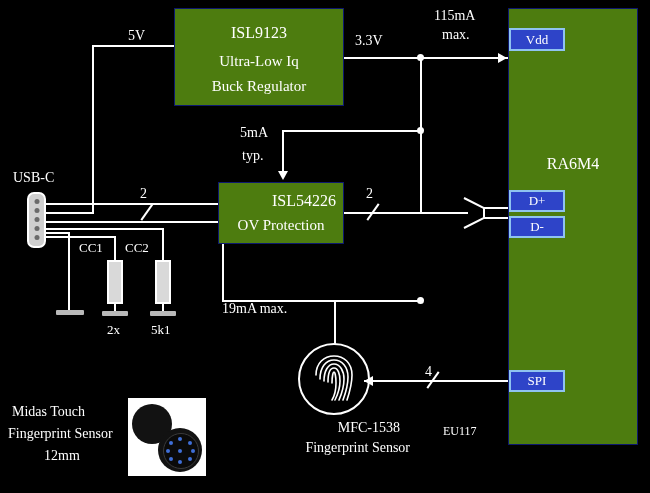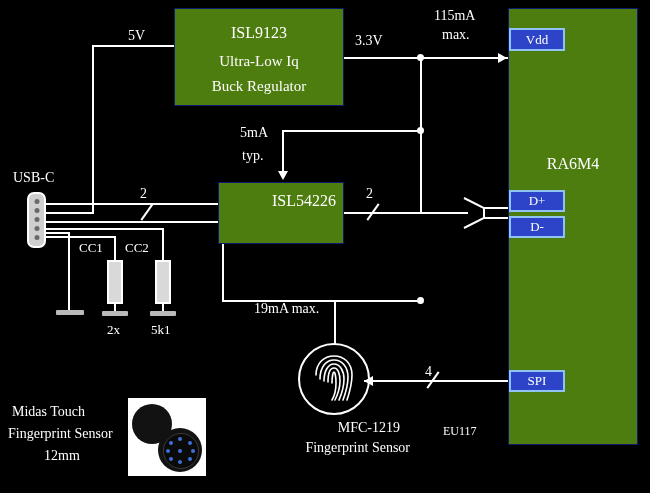--- a/index.html
+++ b/index.html
@@ -201,20 +201,21 @@
   <div style="position:absolute; left:417px; top:297px; width:7px; height:7px; border-radius:50%; background:#ffffff;"></div>
 
   <div class="blue-box" style="left:174px; top:8px; width:170px; height:98px;">
     <div class="chip-title" style="top:14px; font-size:16px;">ISL9123</div>
     <div class="chip-title" style="top:67px;">Buck Regulator</div>
     <div class="chip-title" style="top:42px;">Ultra-Low Iq</div>
   </div>
 
   <div class="blue-box" style="left:218px; top:182px; width:126px; height:62px;">
     <div class="chip-title" style="top:8px; font-size:16px;padding-left:46px;">ISL54226</div>
+    <div class="chip-title" style="top:32px;">OV Protection</div>
   </div>
 
   <div class="blue-box" style="left:508px; top:8px; width:130px; height:437px;">
     <div class="chip-title" style="top:145px; font-size:16px;">RA6M4</div>
   </div>
 
   <div class="pin" style="left:509px; top:28px; width:56px; height:23px; line-height:19px;">Vdd</div>
   <div class="pin" style="left:509px; top:190px; width:56px; height:22px; line-height:18px;">D+</div>
   <div class="pin" style="left:509px; top:216px; width:56px; height:22px; line-height:18px;">D-</div>
   <div class="pin" style="left:509px; top:370px; width:56px; height:22px; line-height:18px;">SPI</div>
@@ -249,40 +250,40 @@
 
   <div class="label" style="left:107px; top:322px; font-size:13px;">2x</div>
   <div class="label" style="left:151px; top:322px; font-size:13px;">5k1</div>
 
   <div class="label" style="left:128px; top:28px; font-size:14px;">5V</div>
   <div class="label" style="left:355px; top:33px; font-size:14px;">3.3V</div>
   <div class="label center" style="left:434px; top:8px; font-size:14px;">115mA</div>
   <div class="label center" style="left:442px; top:27px; font-size:14px;">max.</div>
   <div class="label" style="left:240px; top:125px; font-size:14px;">5mA</div>
   <div class="label" style="left:242px; top:148px; font-size:14px;">typ.</div>
-  <div class="label" style="left:254px; top:301px; font-size:14px;">19mA max.</div>
+  <div class="label" style="left:222px; top:301px; font-size:14px;">19mA max.</div>
   <div class="label" style="left:140px; top:186px; font-size:14px;">2</div>
   <div class="label" style="left:366px; top:186px; font-size:14px;">2</div>
   <div class="label" style="left:425px; top:364px; font-size:14px;">4</div>
   <div class="label" style="left:443px; top:424px; font-size:12px;font-family:Liberation Serif, serif;">EU117</div>
 
   <div class="circle-sensor" style="left:298px; top:343px; width:72px; height:72px;">
     <div class="fp-wrap">
       <svg width="44" height="52" viewBox="0 0 44 52">
         <g fill="none" stroke="#ffffff" stroke-width="1.6" stroke-linecap="round">
           <path d="M4 22 C4 10 12 3 22 3 C32 3 40 10 40 22 C40 30 38 38 35 47"></path>
           <path d="M8 26 C8 14 14 7 22 7 C30 7 36 14 36 24 C36 32 34 39 31 47"></path>
           <path d="M12 28 C12 18 16 11 22 11 C28 11 32 18 32 26 C32 34 30 40 27 47"></path>
           <path d="M16 29 C16 21 18 15 22 15 C26 15 28 21 28 28 C28 35 26 41 23 47"></path>
           <path d="M20 30 C20 24 21 19 22 19 C23 19 24 24 24 30 C24 37 23 42 20 47"></path>
         </g>
       </svg>
     </div>
   </div>
-  <div class="label center" style="left:268px; top:420px; width:132px; font-size:14px;">MFC-1219</div>
+  <div class="label center" style="left:268px; top:420px; width:132px; font-size:14px;">MFC-1538</div>
   <div class="label center" style="left:258px; top:440px; width:152px; font-size:14px;">Fingerprint  Sensor</div>
 
   <div class="label" style="left:12px; top:404px; font-size:14px;">Midas Touch</div>
   <div class="label" style="left:8px; top:426px; font-size:14px;">Fingerprint Sensor</div>
   <div class="label" style="left:44px; top:448px; font-size:14px;">12mm</div>
 
   <div class="photo" style="left:128px; top:398px; width:78px; height:78px;">
     <div class="sensor-disc" style="left:4px; top:6px; width:40px; height:40px;"></div>
     <div class="sensor-disc" style="left:30px; top:30px; width:44px; height:44px;">
       <div class="sensor-ring" style="left:5px; top:5px; width:34px; height:34px;">

